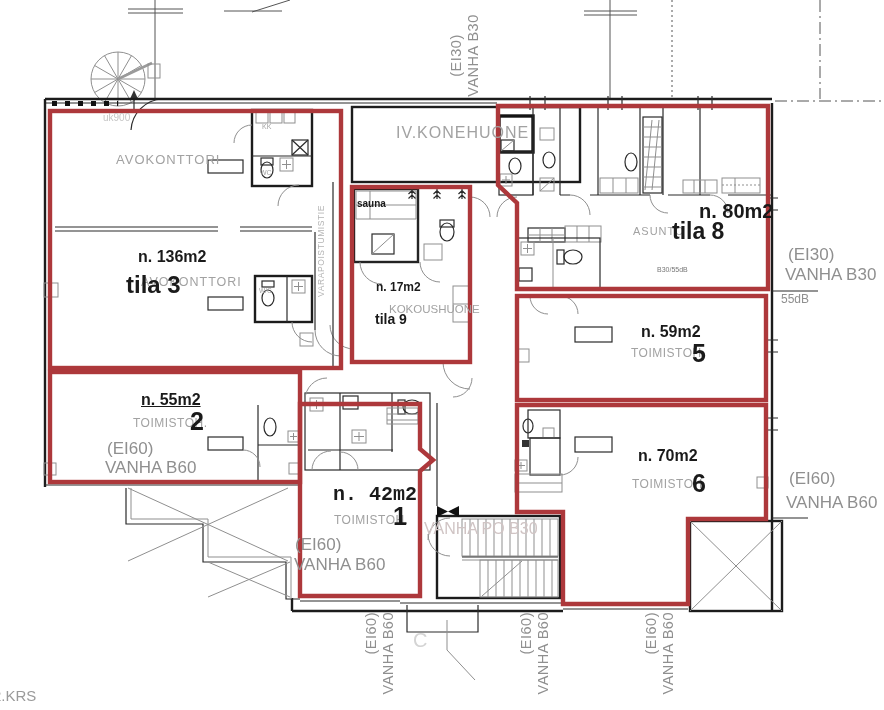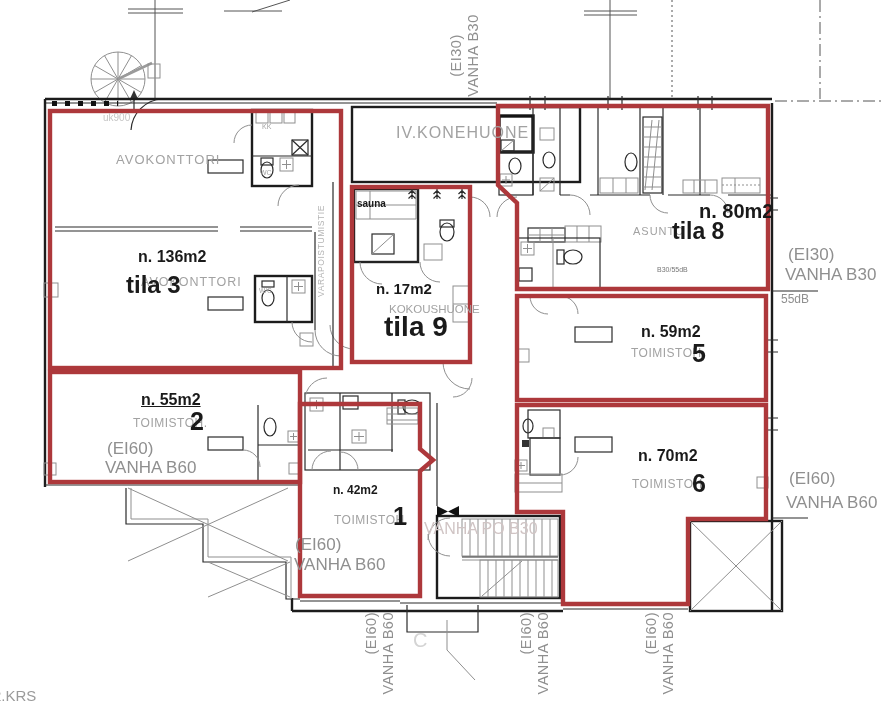--- a/index.html
+++ b/index.html
@@ -264,44 +264,44 @@
 
   <div class="lbl bold" style="left:357px;top:199px;font-size:10px;">sauna</div>
 
   <div class="lbl bold" style="left:138px;top:249px;font-size:16px;">n. 136m2</div>
   <div class="lbl gray" style="left:141px;top:276px;font-size:12.5px;letter-spacing:1px;">AVOKONTTORI</div>
   <div class="lbl bold" style="left:126px;top:272px;font-size:24px;">tila 3</div>
   <div class="lbl gray" style="left:259px;top:288px;font-size:6.5px;">W/C</div>
 
   <div class="vsmall" style="left:316px;top:297px;">VARAPOISTUMISTIE</div>
 
-  <div class="lbl bold" style="left:376px;top:281px;font-size:15px;">n. 17m2</div>
+  <div class="lbl bold" style="left:376px;top:281px;font-size:12px;">n. 17m2</div>
   <div class="lbl gray" style="left:389px;top:303px;font-size:11.5px;">KOKOUSHUONE</div>
-  <div class="lbl bold" style="left:375px;top:312px;font-size:28px;margin-left:9px;">tila 9</div>
+  <div class="lbl bold" style="left:375px;top:312px;font-size:14px;">tila 9</div>
 
   <div class="lbl bold" style="left:699px;top:201px;font-size:20px;">n. 80m2</div>
   <div class="lbl gray" style="left:633px;top:226px;font-size:11px;letter-spacing:1px;">ASUNTO</div>
   <div class="lbl bold" style="left:672px;top:219px;font-size:23px;">tila 8</div>
   <div class="lbl" style="left:657px;top:266px;font-size:7px;color:#777;">B30/55dB</div>
 
   <div class="lbl gray" style="left:788px;top:246px;font-size:17px;color:#8f8f8f;">(EI30)</div>
   <div class="lbl gray" style="left:785px;top:266px;font-size:17px;color:#8f8f8f;">VANHA B30</div>
   <div class="lbl gray" style="left:781px;top:293px;font-size:12px;color:#8f8f8f;">55dB</div>
 
   <div class="lbl bold" style="left:641px;top:324px;font-size:16px;">n. 59m2</div>
   <div class="lbl gray" style="left:631px;top:347px;font-size:12px;letter-spacing:.5px;">TOIMISTOH.</div>
   <div class="lbl bold" style="left:692px;top:340px;font-size:25px;">5</div>
 
   <div class="lbl bold" style="left:141px;top:392px;font-size:16px;text-decoration:underline;">n. 55m2</div>
   <div class="lbl gray" style="left:133px;top:417px;font-size:12px;letter-spacing:.5px;">TOIMISTOH.</div>
   <div class="lbl bold" style="left:190px;top:408px;font-size:25px;">2</div>
   <div class="lbl" style="left:107px;top:440px;font-size:17px;color:#8f8f8f;">(EI60)</div>
   <div class="lbl" style="left:105px;top:459px;font-size:17px;color:#8f8f8f;">VANHA B60</div>
 
-  <div class="lbl bold" style="left:333px;top:484px;font-size:12px;">n. 42m2</div>
+  <div class="lbl bold" style="left:333px;top:484px;font-size:20px;font-family:Liberation Mono, monospace;">n. 42m2</div>
   <div class="lbl gray" style="left:334px;top:514px;font-size:12px;letter-spacing:.5px;">TOIMISTOH.</div>
   <div class="lbl bold" style="left:393px;top:503px;font-size:25px;">1</div>
   <div class="lbl" style="left:295px;top:536px;font-size:17px;color:#8f8f8f;">(EI60)</div>
   <div class="lbl" style="left:294px;top:556px;font-size:17px;color:#8f8f8f;">VANHA B60</div>
   <div class="lbl" style="left:424px;top:489px;font-size:16px;color:#d0c4c4;margin-top:32px;">VANHA PO B30</div>
 
   <div class="lbl bold" style="left:638px;top:448px;font-size:16px;">n. 70m2</div>
   <div class="lbl gray" style="left:632px;top:478px;font-size:12px;letter-spacing:.5px;">TOIMISTOH.</div>
   <div class="lbl bold" style="left:692px;top:470px;font-size:25px;">6</div>
 

